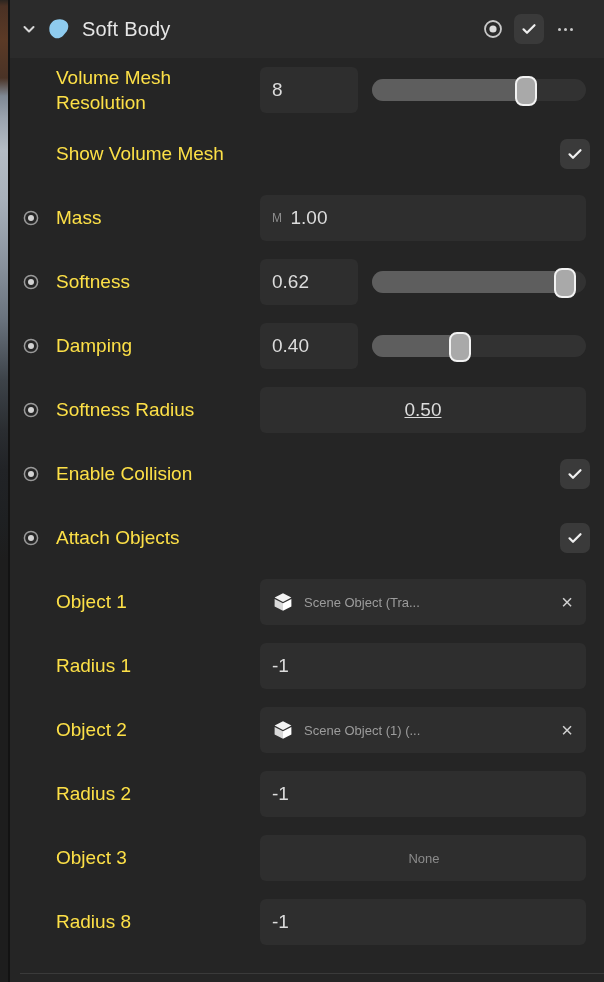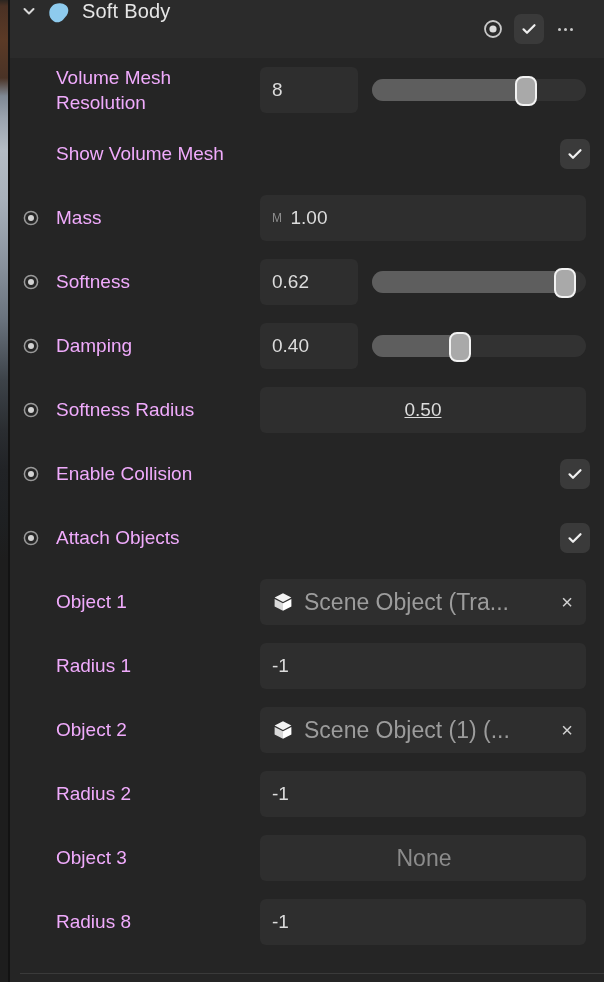--- a/index.html
+++ b/index.html
@@ -35,21 +35,21 @@
   .panel {
     position: absolute; left: 10px; top: 0;
     width: 594px; height: 982px;
     background: #252525;
   }
 
   
   .comp-header {
     position: relative;
     height: 58px;
-    display: flex; 
+    display: flex; align-items: center;
     padding: 0 26px 0 8px;
     background: #2b2b2b;
   }
   .chevron {
     width: 22px; height: 22px;
     display: flex; align-items: center; justify-content: center;
     color: #d8d8d8;
     flex: 0 0 auto;
     margin-right: 6px;
   }
@@ -82,21 +82,21 @@
     position: relative;
     display: flex; align-items: center;
     min-height: 64px;
     padding: 0 14px 0 8px;
   }
   .row-indicator {
     width: 26px; flex: 0 0 26px;
     display: flex; align-items: center; justify-content: center;
   }
   .row-label {
-    font-size: 19px; color: #f0abfc;
+    font-size: 19px; color: #fde047;
     flex: 0 0 auto;
     width: 216px;
     padding-left: 12px;
     line-height: 1.33;
   }
   .row-label.indent { padding-left: 12px; }
   .row-ctrl {
     flex: 1 1 auto;
     display: flex; align-items: center; gap: 14px;
     justify-content: flex-start;
@@ -148,21 +148,21 @@
   
   .objfield {
     background: #2e2e2e; border-radius: 6px;
     height: 46px; width: 326px;
     display: flex; align-items: center;
     padding: 0 10px 0 12px;
     gap: 10px;
   }
   .objfield .cube { width: 22px; height: 22px; flex: 0 0 auto; }
   .objfield .oname {
-    font-size: 23px; color: #9c9c9c;
+    font-size: 13px; color: #9c9c9c;
     flex: 1 1 auto;
     white-space: nowrap; overflow: hidden;
   }
   .objfield .oname.placeholder { color: #8b8b8b; text-align: center; }
   .objfield .clear {
     font-size: 20px; color: #d0d0d0; flex: 0 0 auto;
     width: 18px; text-align: center; line-height: 1;
   }
   .bottom-rule {
     position: absolute; left: 10px; right: 0; bottom: 8px;

